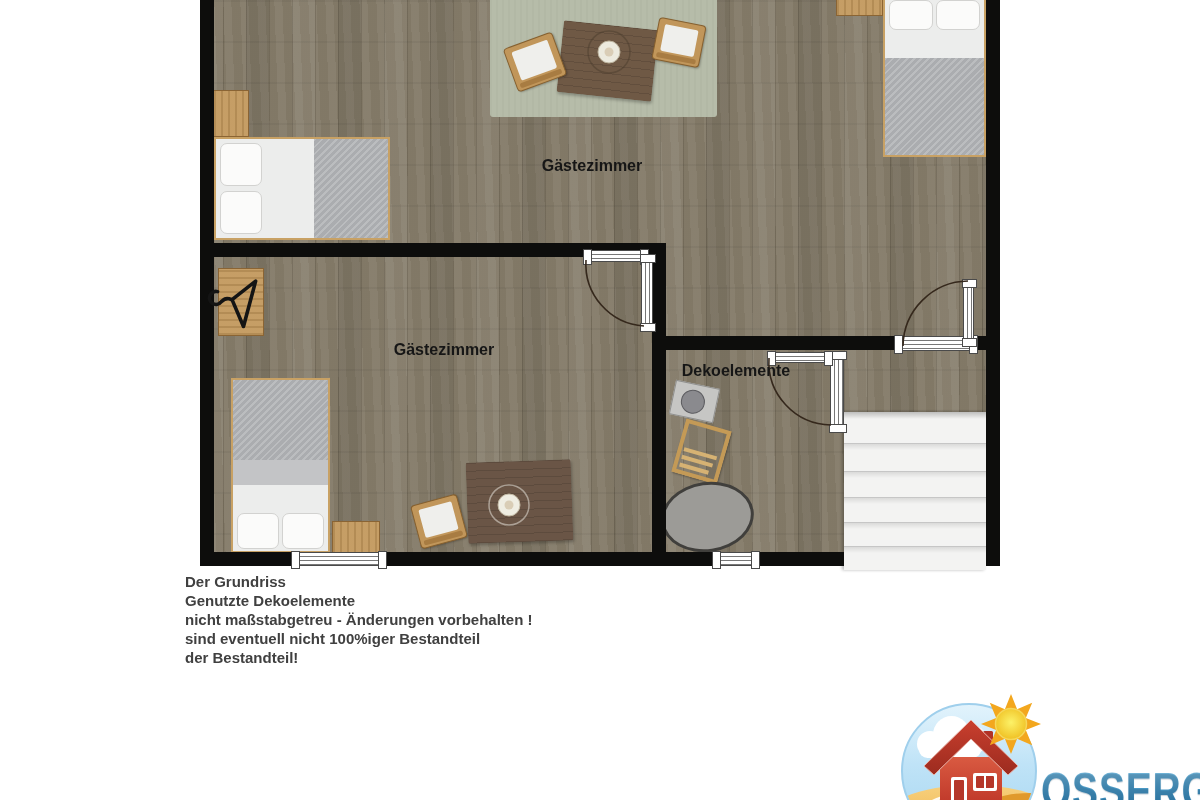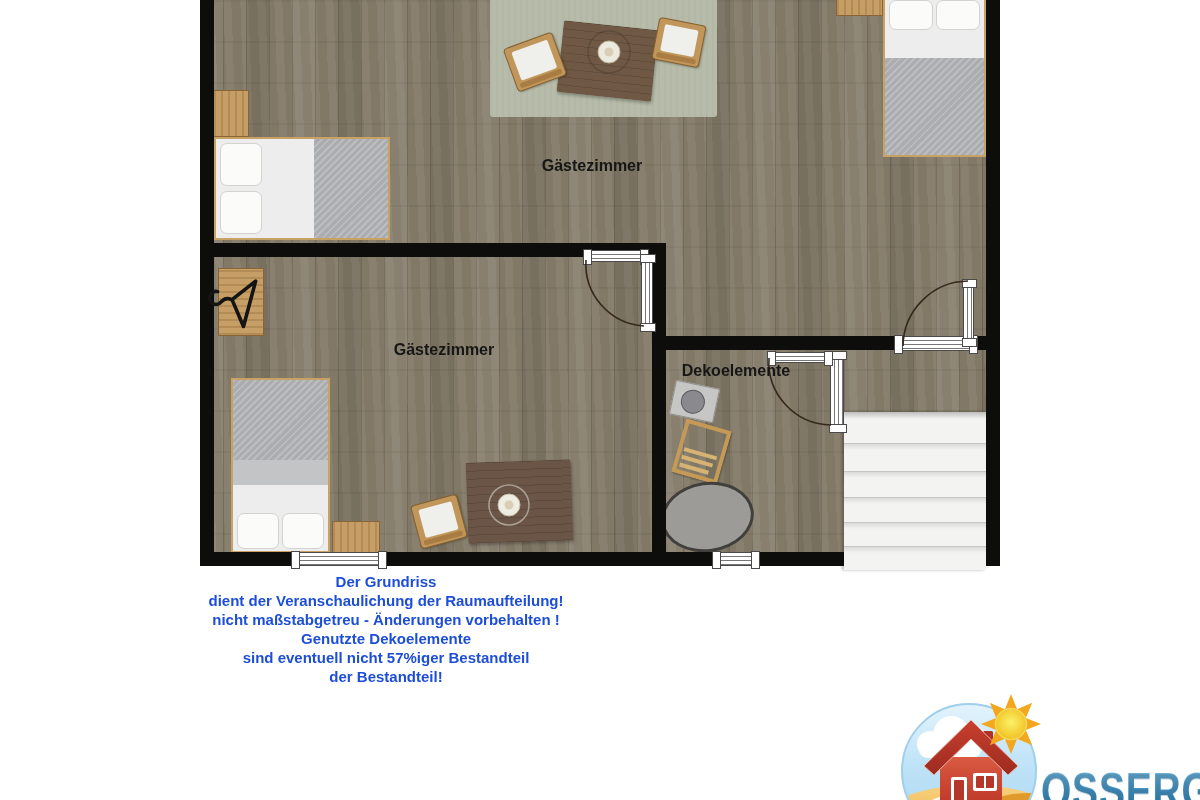--- a/index.html
+++ b/index.html
@@ -45,22 +45,22 @@
     background-image:repeating-linear-gradient(90deg, rgba(0,0,0,.025) 0 2px, rgba(0,0,0,0) 2px 6px);}
 
   
   .stairs{background:#f3f3f2;box-shadow:-2px 0 3px rgba(0,0,0,.28);}
   .tread{width:100%;box-sizing:border-box;border-top:1px solid #c6c6c6;
     background:linear-gradient(180deg, rgba(0,0,0,.10) 0, rgba(0,0,0,0) 6px);}
   .tread:first-child{border-top:none;background:linear-gradient(180deg, rgba(0,0,0,.22) 0, rgba(0,0,0,0) 7px);}
 
   
   .room-label{transform:translate(-50%,-50%);font-size:16px;font-weight:bold;color:#161616;white-space:nowrap;}
-  .disclaimer{left:185px;top:572px;width:402px;text-align:center;font-size:15px;font-weight:bold;
-    line-height:19px;color:#1d4ed8;}
+  .disclaimer{left:185px;top:572px;width:402px;font-size:15px;font-weight:bold;
+    line-height:19px;color:#404040;}
 
   
   .logo-circle{left:901px;top:703px;width:136px;height:136px;border-radius:50%;overflow:hidden;
     border:2px solid #9fcfec;box-sizing:border-box;
     background:linear-gradient(180deg,#e2f3fc 0%,#bfe3f7 45%,#a6d6f1 100%);}
   .cloud-part{background:#fff;border-radius:50%;}
   .ground1{left:-26px;top:80px;width:190px;height:80px;border-radius:50%;
     background:linear-gradient(180deg,#f7d07c,#e8a133);}
   .ground2{left:58px;top:88px;width:140px;height:70px;border-radius:50%;background:#e0992b;}
   .ground-path{left:16px;top:88px;width:74px;height:26px;border-radius:50%;
@@ -168,24 +168,23 @@
       <path d="M -1 -9 L 23 9 L -24 9 Z" fill="none" stroke="#141414" stroke-width="3.6" stroke-linejoin="round"></path>
     </g>
   </svg>
 
   <div class="abs room-label" style="left:592px;top:166px;">Gästezimmer</div>
   <div class="abs room-label" style="left:444px;top:350px;">Gästezimmer</div>
   <div class="abs room-label" style="left:736px;top:371px;">Dekoelemente</div>
 
   <div class="abs disclaimer">
     <div>Der Grundriss</div>
-    <div>dient der Veranschaulichung der Raumaufteilung!</div>
+    <div>Genutzte Dekoelemente</div>
     <div>nicht maßstabgetreu - Änderungen vorbehalten !</div>
-    <div>Genutzte Dekoelemente</div>
-    <div>sind eventuell nicht 57%iger Bestandteil</div>
+    <div>sind eventuell nicht 100%iger Bestandteil</div>
     <div>der Bestandteil!</div>
   </div>
 
   <div class="abs logo-circle">
     <div>
       <div class="abs cloud-part" style="left:14px;top:26px;width:26px;height:26px;"></div>
       <div class="abs cloud-part" style="left:30px;top:11px;width:37px;height:37px;"></div>
       <div class="abs cloud-part" style="left:56px;top:21px;width:28px;height:28px;"></div>
       <div class="abs cloud-part" style="left:16px;top:36px;width:62px;height:17px;border-radius:9px;"></div>
     </div>

